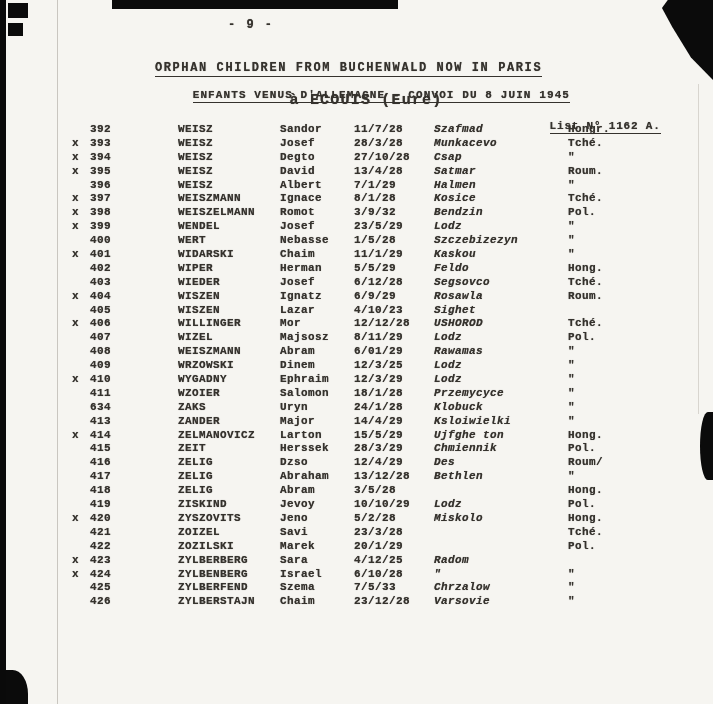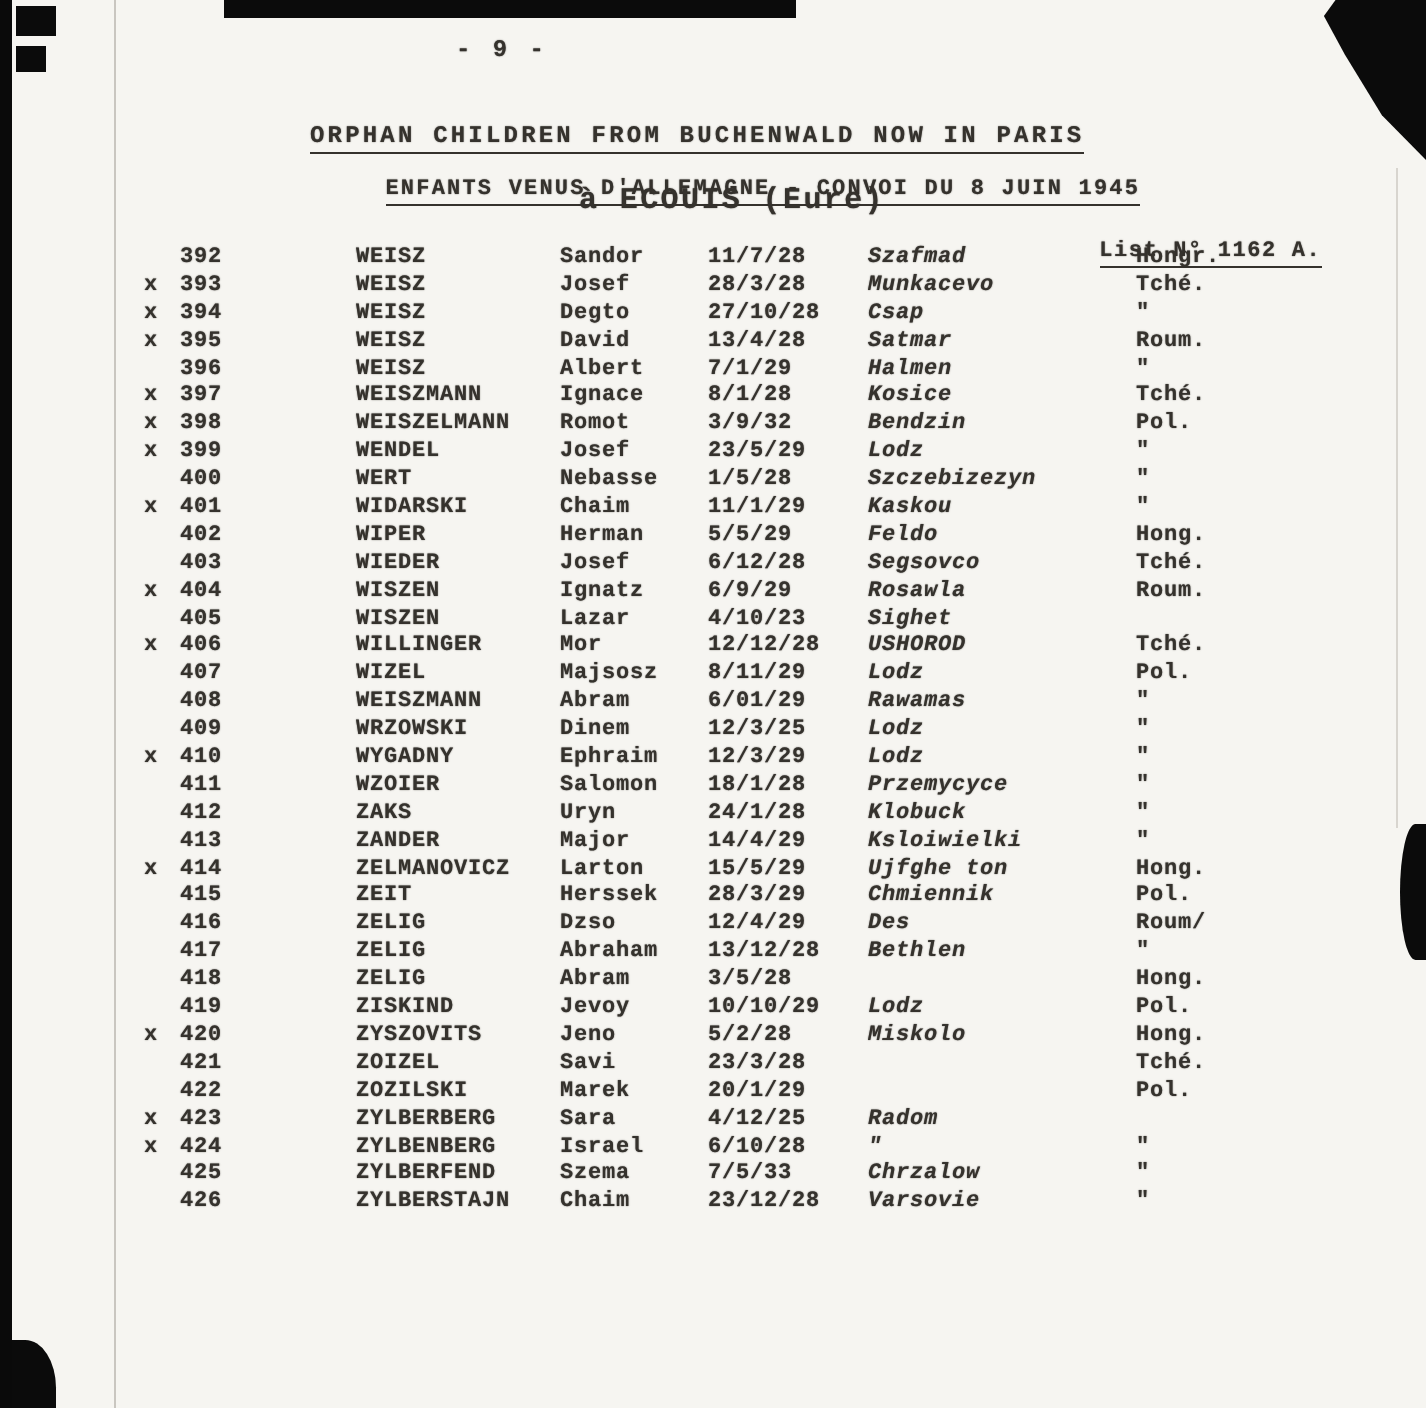--- a/index.html
+++ b/index.html
@@ -254,21 +254,21 @@
         <span class="c c-mark"></span>
         <span class="c c-num">411</span>
         <span class="c c-surname">WZOIER</span>
         <span class="c c-given">Salomon</span>
         <span class="c c-date">18/1/28</span>
         <span class="c c-place">Przemycyce</span>
         <span class="c c-country">"</span>
       </div>
       <div class="row">
         <span class="c c-mark"></span>
-        <span class="c c-num">412</span>
+        <span class="c c-num">634</span>
         <span class="c c-surname">ZAKS</span>
         <span class="c c-given">Uryn</span>
         <span class="c c-date">24/1/28</span>
         <span class="c c-place">Klobuck</span>
         <span class="c c-country">"</span>
       </div>
       <div class="row">
         <span class="c c-mark"></span>
         <span class="c c-num">413</span>
         <span class="c c-surname">ZANDER</span>

